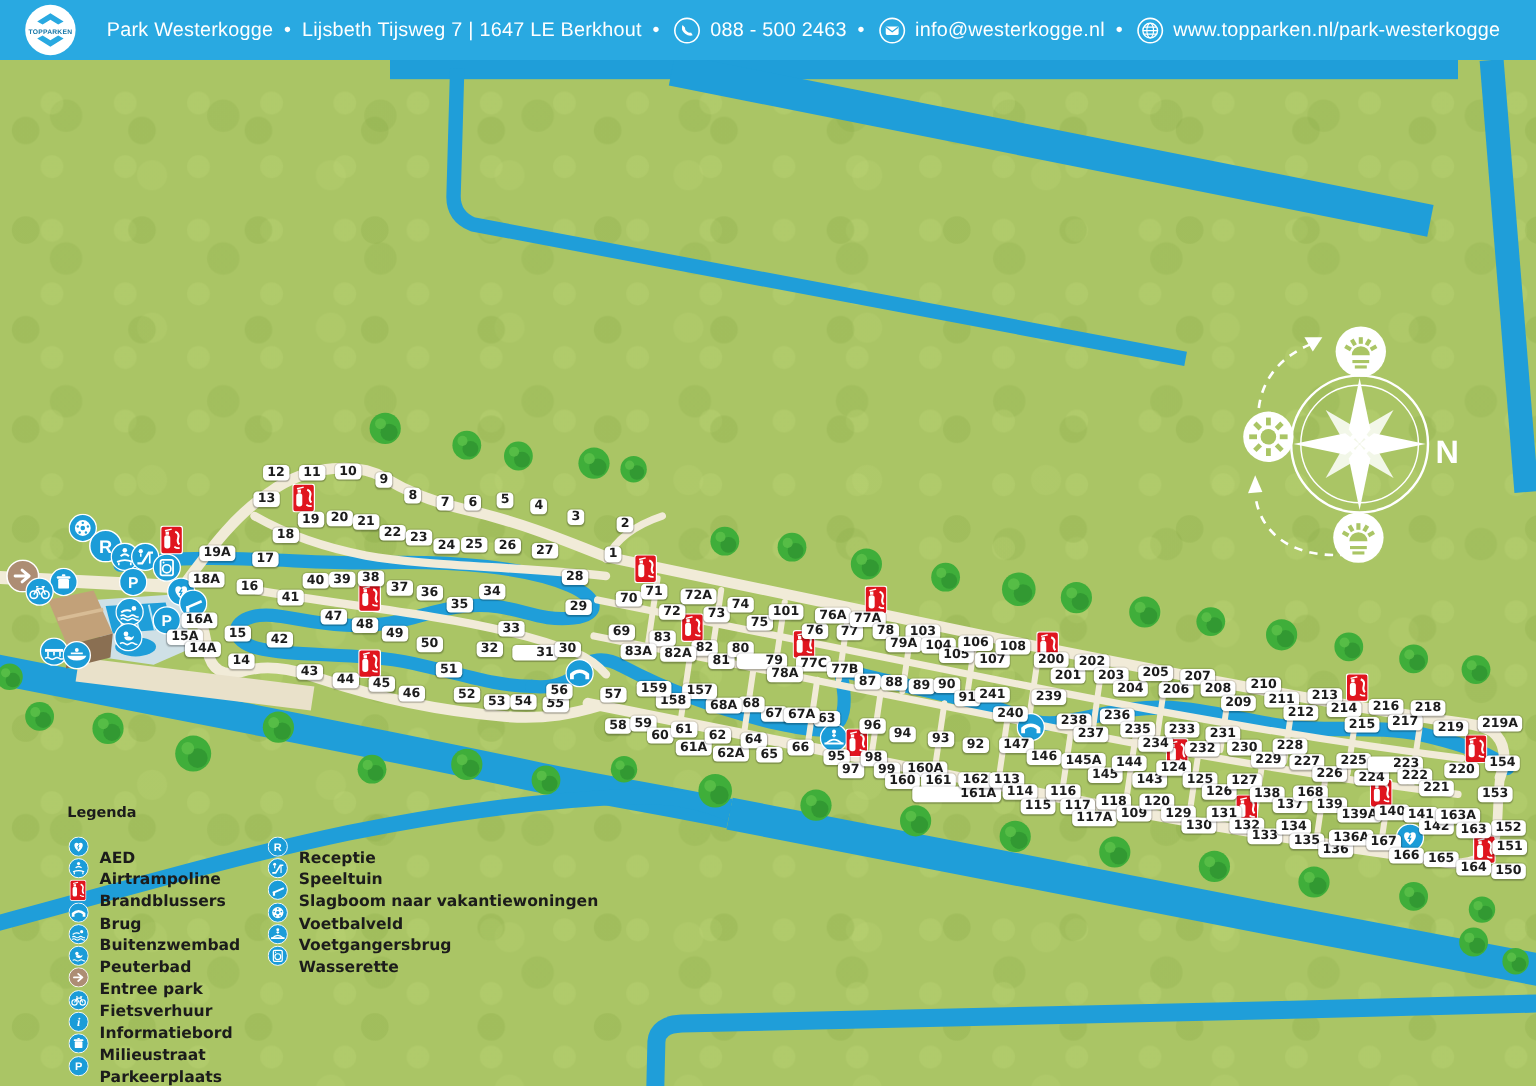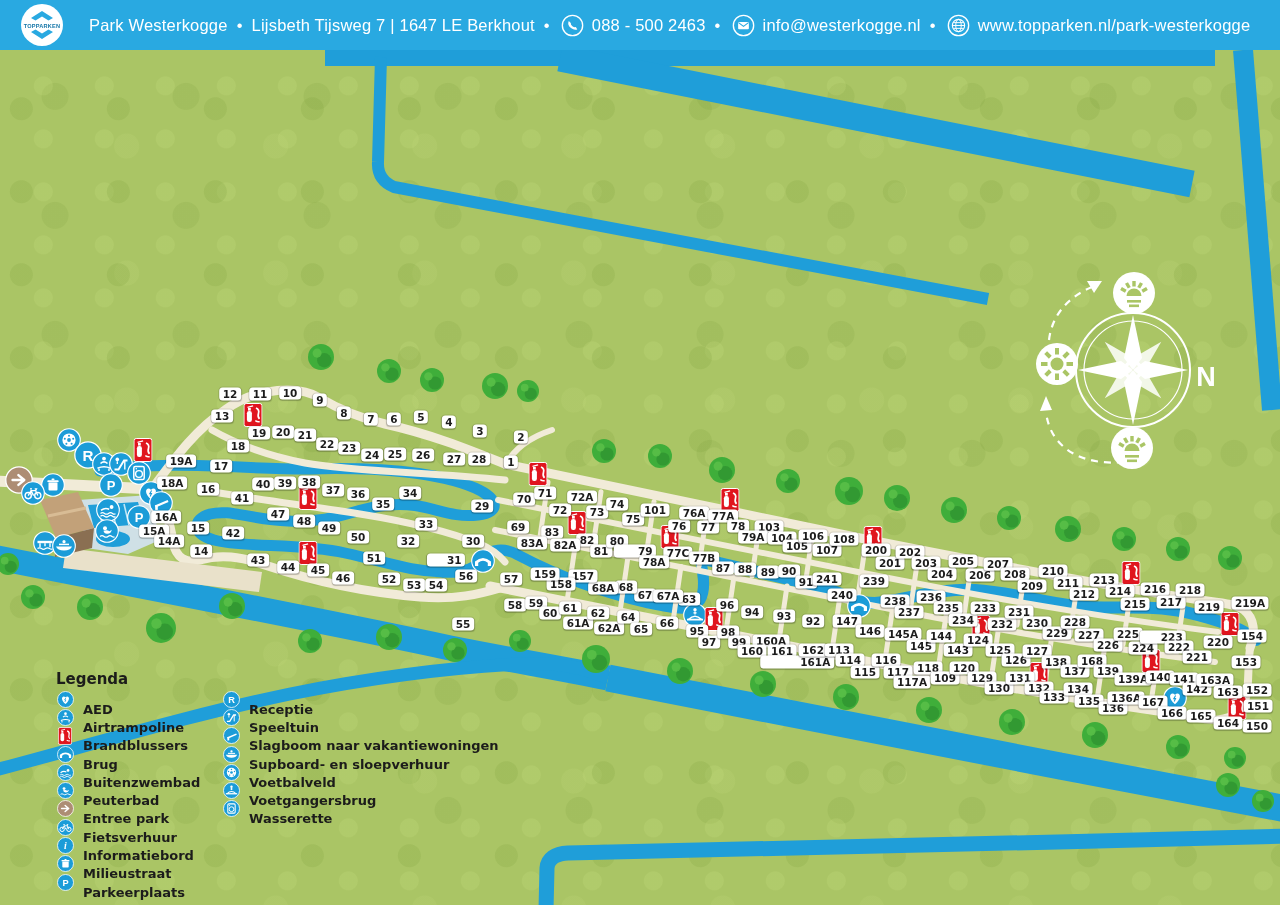--- a/index.html
+++ b/index.html
@@ -24,21 +24,21 @@
   .htext .sep{margin:0 9px;}
   .hicon{display:inline-flex;margin:0 8px 0 2px;align-items:center;}
   
   .plot{position:absolute;transform:translate(-50%,-50%);background:#ffffff;color:#1c1c1c;
     font-family:"DejaVu Sans","Liberation Sans",sans-serif;font-weight:bold;font-size:10.5px;
     line-height:13px;padding:0 3.5px;border-radius:3.5px;white-space:nowrap;z-index:20;
     box-shadow:0 0 0 1px rgba(0,0,0,.10), 0 1px 1px rgba(0,0,0,.18);}
   .micon{position:absolute;transform:translate(-50%,-50%);z-index:15;line-height:0;}
   
   .legend{position:absolute;left:56px;top:670px;z-index:30;color:#1c1c1b;}
-  .legend h3{margin:0 0 2px 0;font-size:15px;font-family:"DejaVu Sans","Liberation Sans",sans-serif;}
+  .legend h3{margin:0 0 12px 0;font-size:12px;font-family:"DejaVu Sans","Liberation Sans",sans-serif;}
   .lcols{display:flex;}
   .lcol1{width:166px;}
   .lrow{display:flex;align-items:center;height:18.3px;}
   .lrow .lic{width:18px;display:flex;justify-content:center;line-height:0;flex:0 0 auto;}
   .lrow .llab{margin-left:9px;font-size:13px;font-weight:700;
     font-family:"DejaVu Sans","Liberation Sans",sans-serif;white-space:nowrap;margin-top:20px;}
 </style>
 </head>
 <body>
 
@@ -673,21 +673,21 @@
     <div class="plot" style="left: 327px; top: 444px;">22</div>
     <div class="plot" style="left: 349px; top: 448px;">23</div>
     <div class="plot" style="left: 372px; top: 455px;">24</div>
     <div class="plot" style="left: 395px; top: 454px;">25</div>
     <div class="plot" style="left: 423px; top: 455px;">26</div>
     <div class="plot" style="left: 454px; top: 459px;">27</div>
     <div class="plot" style="left: 221px; top: 466px;">17</div>
     <div class="plot" style="left: 181px; top: 461px;">19A</div>
     <div class="plot" style="left: 172px; top: 483px;">18A</div>
     <div class="plot" style="left: 208px; top: 489px;">16</div>
-    <div class="plot" style="left: 479px; top: 459px;">28</div>
+    <div class="plot" style="left: 479px; top: 481px;">28</div>
     <div class="plot" style="left: 482px; top: 506px;">29</div>
     <div class="plot" style="left: 263px; top: 484px;">40</div>
     <div class="plot" style="left: 285px; top: 483px;">39</div>
     <div class="plot" style="left: 309px; top: 482px;">38</div>
     <div class="plot" style="left: 333px; top: 490px;">37</div>
     <div class="plot" style="left: 358px; top: 494px;">36</div>
     <div class="plot" style="left: 383px; top: 504px;">35</div>
     <div class="plot" style="left: 410px; top: 493px;">34</div>
     <div class="plot" style="left: 242px; top: 498px;">41</div>
     <div class="plot" style="left: 166px; top: 517px;">16A</div>
@@ -695,31 +695,31 @@
     <div class="plot" style="left: 154px; top: 531px;">15A</div>
     <div class="plot" style="left: 169px; top: 541px;">14A</div>
     <div class="plot" style="left: 201px; top: 551px;">14</div>
     <div class="plot" style="left: 233px; top: 533px;">42</div>
     <div class="plot" style="left: 278px; top: 514px;">47</div>
     <div class="plot" style="left: 304px; top: 521px;">48</div>
     <div class="plot" style="left: 329px; top: 528px;">49</div>
     <div class="plot" style="left: 358px; top: 537px;">50</div>
     <div class="plot" style="left: 426px; top: 524px;">33</div>
     <div class="plot" style="left: 408px; top: 541px;">32</div>
-    <div class="plot" style="left: 446px; top: 560px; padding-left: 20px;">31</div>
+    <div class="plot" style="left: 446px; top: 544px; padding-left: 20px;">31</div>
     <div class="plot" style="left: 473px; top: 541px;">30</div>
     <div class="plot" style="left: 258px; top: 560px;">43</div>
     <div class="plot" style="left: 288px; top: 567px;">44</div>
     <div class="plot" style="left: 318px; top: 570px;">45</div>
     <div class="plot" style="left: 343px; top: 578px;">46</div>
     <div class="plot" style="left: 374px; top: 558px;">51</div>
     <div class="plot" style="left: 389px; top: 579px;">52</div>
     <div class="plot" style="left: 414px; top: 585px;">53</div>
     <div class="plot" style="left: 436px; top: 585px;">54</div>
-    <div class="plot" style="left: 463px; top: 624px;">55</div>
+    <div class="plot" style="left: 463px; top: 587px; font-style: italic;">55</div>
     <div class="plot" style="left: 466px; top: 576px;">56</div>
     <div class="plot" style="left: 511px; top: 579px;">57</div>
     <div class="plot" style="left: 515px; top: 605px;">58</div>
     <div class="plot" style="left: 536px; top: 603px;">59</div>
     <div class="plot" style="left: 550px; top: 613px;">60</div>
     <div class="plot" style="left: 570px; top: 608px;">61</div>
     <div class="plot" style="left: 578px; top: 623px;">61A</div>
     <div class="plot" style="left: 598px; top: 613px;">62</div>
     <div class="plot" style="left: 609px; top: 628px;">62A</div>
     <div class="plot" style="left: 628px; top: 617px;">64</div>
@@ -1023,31 +1023,20 @@
               <rect x="6.2" y="14.2" width="2.6" height="4.8" fill="#fff"></rect>
               <path d="M5.8 14.6 L18.6 9 L19.5 11 L6.7 16.6Z" fill="#fff"></path>
             </svg>
           </span>
           <span class="llab">Slagboom naar vakantiewoningen</span>
         </div>
         <div class="lrow">
           <span class="lic">
             <svg width="17" height="17" viewBox="0 0 24 24">
               <circle cx="12" cy="12" r="11.3" fill="#1b9cd8" stroke="#fff" stroke-width="1.1"></circle>
-              <path d="M4 12.5 L20 12.5 Q18.5 16.5 12 16.5 Q5.5 16.5 4 12.5Z" fill="#fff"></path>
-              <path d="M7 10.4 L17 10.4" stroke="#fff" stroke-width="1.5"></path>
-              <circle cx="12" cy="7.7" r="1.6" fill="#fff"></circle>
-            </svg>
-          </span>
-          <span class="llab">Supboard- en sloepverhuur</span>
-        </div>
-        <div class="lrow">
-          <span class="lic">
-            <svg width="17" height="17" viewBox="0 0 24 24">
-              <circle cx="12" cy="12" r="11.3" fill="#1b9cd8" stroke="#fff" stroke-width="1.1"></circle>
               <circle cx="12" cy="12" r="6.6" fill="#fff"></circle>
               <circle cx="12" cy="12" r="1.9" fill="#1b9cd8"></circle>
               <circle cx="12" cy="7.7" r="1" fill="#1b9cd8"></circle>
               <circle cx="16.2" cy="10.7" r="1" fill="#1b9cd8"></circle>
               <circle cx="14.6" cy="15.7" r="1" fill="#1b9cd8"></circle>
               <circle cx="9.4" cy="15.7" r="1" fill="#1b9cd8"></circle>
               <circle cx="7.8" cy="10.7" r="1" fill="#1b9cd8"></circle>
             </svg>
           </span>
           <span class="llab">Voetbalveld</span>

